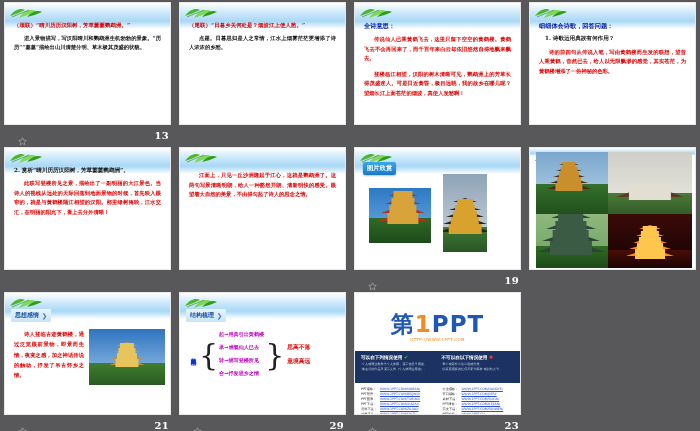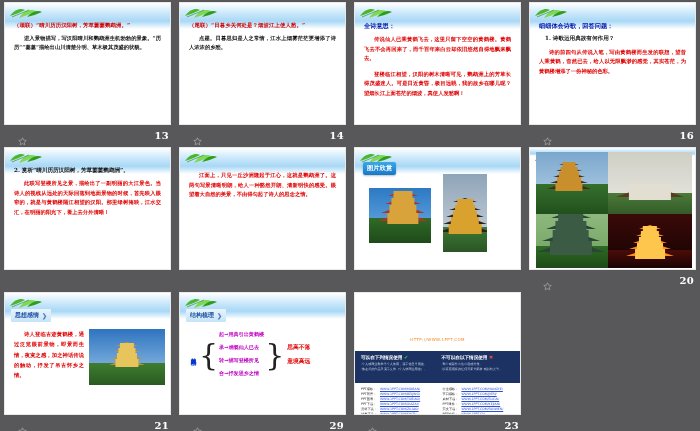--- a/index.html
+++ b/index.html
@@ -174,27 +174,20 @@
     <path d="M1 9 C6 2,12 1,16 3 C12 5,8 7,1 9 Z" fill="#4ab82e"></path>
     <path d="M10 11 C15 3,22 2,27 4 C21 7,16 9,10 11 Z" fill="#7ed957"></path>
     <path d="M18 10 C23 4,29 3,33 5 C28 7,23 9,18 10 Z" fill="#2e9e18"></path>
     <path d="M3 10 L20 3" stroke="#2e7d12" stroke-width=".6" fill="none"></path>
   </svg></span>
         <div class="txtwrap" style="top:18px;">
           <div class="hdr-red">（尾联）“日暮乡关何处是？烟波江上使人愁。”</div>
           <div class="body-black" style="margin-top:5px;">点题。日暮思归是人之常情，江水上烟雾茫茫更增添了诗人浓浓的乡愁。</div>
         </div>
       </div>
-    <div class="cellfoot">
-        <span class="starico">
-  <svg viewBox="0 0 12 12" width="9" height="9">
-            <path d="M6 1l1.5 3.2 3.5.4-2.6 2.4.7 3.4L6 8.8 2.9 10.4l.7-3.4L1 4.6l3.5-.4z" fill="none" stroke="#d9d9d9" stroke-width="1.1"></path>
-          </svg></span>
-        <span class="slideno">14</span>
-      </div>
   </div>
   <div class="cell">
     <div class="slide">
         <div class="skyband"></div>
         <span class="leaf">
   <svg viewBox="0 0 34 13" width="34" height="13">
     <path d="M1 9 C6 2,12 1,16 3 C12 5,8 7,1 9 Z" fill="#4ab82e"></path>
     <path d="M10 11 C15 3,22 2,27 4 C21 7,16 9,10 11 Z" fill="#7ed957"></path>
     <path d="M18 10 C23 4,29 3,33 5 C28 7,23 9,18 10 Z" fill="#2e9e18"></path>
     <path d="M3 10 L20 3" stroke="#2e7d12" stroke-width=".6" fill="none"></path>
@@ -214,27 +207,20 @@
     <path d="M1 9 C6 2,12 1,16 3 C12 5,8 7,1 9 Z" fill="#4ab82e"></path>
     <path d="M10 11 C15 3,22 2,27 4 C21 7,16 9,10 11 Z" fill="#7ed957"></path>
     <path d="M18 10 C23 4,29 3,33 5 C28 7,23 9,18 10 Z" fill="#2e9e18"></path>
     <path d="M3 10 L20 3" stroke="#2e7d12" stroke-width=".6" fill="none"></path>
   </svg></span>
         <div class="txtwrap" style="top:18px;">
           <div class="hdr-blue">细细体会诗歌，回答问题：</div>
           <div class="hdr-black" style="margin-top:4px;padding-left:6px;">1. 诗歌运用典故有何作用？</div>
           <div class="body-red" style="margin-top:5px;">诗的前四句从传说入笔，写由黄鹤楼而生发的联想，望昔人乘黄鹤，杳然已去，给人以无限飘渺的感觉，其实苍茫，为黄鹤楼增添了一份神秘的色彩。</div>
         </div>
-      </div>
-    <div class="cellfoot">
-        <span class="starico">
-  <svg viewBox="0 0 12 12" width="9" height="9">
-            <path d="M6 1l1.5 3.2 3.5.4-2.6 2.4.7 3.4L6 8.8 2.9 10.4l.7-3.4L1 4.6l3.5-.4z" fill="none" stroke="#d9d9d9" stroke-width="1.1"></path>
-          </svg></span>
-        <span class="slideno">16</span>
       </div>
   </div>
   <div class="cell">
     <div class="slide">
         <div class="skyband"></div>
         <span class="leaf">
   <svg viewBox="0 0 34 13" width="34" height="13">
     <path d="M1 9 C6 2,12 1,16 3 C12 5,8 7,1 9 Z" fill="#4ab82e"></path>
     <path d="M10 11 C15 3,22 2,27 4 C21 7,16 9,10 11 Z" fill="#7ed957"></path>
     <path d="M18 10 C23 4,29 3,33 5 C28 7,23 9,18 10 Z" fill="#2e9e18"></path>
@@ -298,20 +284,27 @@
             <div style="position:absolute;left:50%;transform:translateX(-50%);bottom:10.129032258064516%;width:28.3968px;height:10.8576px;background:#d9a12e;"></div>
             <div class="pag-roof" style="bottom:32.25806451612903%;border-left-width:19.535999999999998px;border-right-width:19.535999999999998px;border-bottom-width:7.103999999999999px;border-bottom-color:#2f2318;"></div>
             <div style="position:absolute;left:50%;transform:translateX(-50%);bottom:26.258064516129032%;width:24.153599999999997px;height:9.235199999999999px;background:#d9a12e;"></div>
             <div class="pag-roof" style="bottom:48.38709677419355%;border-left-width:16.104000000000003px;border-right-width:16.104000000000003px;border-bottom-width:5.856000000000001px;border-bottom-color:#2f2318;"></div>
             <div style="position:absolute;left:50%;transform:translateX(-50%);bottom:42.38709677419355%;width:19.910400000000003px;height:7.612800000000001px;background:#d9a12e;"></div>
             <div class="pag-roof" style="bottom:64.51612903225806%;border-left-width:12.672px;border-right-width:12.672px;border-bottom-width:4.608px;border-bottom-color:#2f2318;"></div>
             <div style="position:absolute;left:50%;transform:translateX(-50%);bottom:58.516129032258064%;width:15.667200000000001px;height:5.9904px;background:#d9a12e;"></div>
           </div>
   </div>
       </div>
+    <div class="cellfoot">
+        <span class="starico">
+  <svg viewBox="0 0 12 12" width="9" height="9">
+            <path d="M6 1l1.5 3.2 3.5.4-2.6 2.4.7 3.4L6 8.8 2.9 10.4l.7-3.4L1 4.6l3.5-.4z" fill="none" stroke="#d9d9d9" stroke-width="1.1"></path>
+          </svg></span>
+        <span class="slideno">19</span>
+      </div>
   </div>
   <div class="cell">
     <div class="slide">
         <span class="leaf">
   <svg viewBox="0 0 34 13" width="34" height="13">
     <path d="M1 9 C6 2,12 1,16 3 C12 5,8 7,1 9 Z" fill="#4ab82e"></path>
     <path d="M10 11 C15 3,22 2,27 4 C21 7,16 9,10 11 Z" fill="#7ed957"></path>
     <path d="M18 10 C23 4,29 3,33 5 C28 7,23 9,18 10 Z" fill="#2e9e18"></path>
     <path d="M3 10 L20 3" stroke="#2e7d12" stroke-width=".6" fill="none"></path>
   </svg></span>
@@ -371,27 +364,20 @@
             <div style="position:absolute;left:50%;transform:translateX(-50%);bottom:10.129032258064516%;width:26.030400000000004px;height:9.9528px;background:#ffc64d;"></div>
             <div class="pag-roof" style="bottom:32.25806451612903%;border-left-width:17.908px;border-right-width:17.908px;border-bottom-width:6.5120000000000005px;border-bottom-color:#ff8a1f;"></div>
             <div style="position:absolute;left:50%;transform:translateX(-50%);bottom:26.258064516129032%;width:22.140800000000002px;height:8.4656px;background:#ffc64d;"></div>
             <div class="pag-roof" style="bottom:48.38709677419355%;border-left-width:14.762px;border-right-width:14.762px;border-bottom-width:5.368px;border-bottom-color:#ff8a1f;"></div>
             <div style="position:absolute;left:50%;transform:translateX(-50%);bottom:42.38709677419355%;width:18.2512px;height:6.978400000000001px;background:#ffc64d;"></div>
             <div class="pag-roof" style="bottom:64.51612903225806%;border-left-width:11.616px;border-right-width:11.616px;border-bottom-width:4.223999999999999px;border-bottom-color:#ff8a1f;"></div>
             <div style="position:absolute;left:50%;transform:translateX(-50%);bottom:58.516129032258064%;width:14.3616px;height:5.491199999999999px;background:#ffc64d;"></div>
           </div>
   </div>
       </div>
-    <div class="cellfoot">
-        <span class="starico">
-  <svg viewBox="0 0 12 12" width="9" height="9">
-            <path d="M6 1l1.5 3.2 3.5.4-2.6 2.4.7 3.4L6 8.8 2.9 10.4l.7-3.4L1 4.6l3.5-.4z" fill="none" stroke="#d9d9d9" stroke-width="1.1"></path>
-          </svg></span>
-        <span class="slideno">20</span>
-      </div>
   </div>
   <div class="cell">
     <div class="slide">
         <div class="skyband"></div>
         <span class="leaf">
   <svg viewBox="0 0 34 13" width="34" height="13">
     <path d="M1 9 C6 2,12 1,16 3 C12 5,8 7,1 9 Z" fill="#4ab82e"></path>
     <path d="M10 11 C15 3,22 2,27 4 C21 7,16 9,10 11 Z" fill="#7ed957"></path>
     <path d="M18 10 C23 4,29 3,33 5 C28 7,23 9,18 10 Z" fill="#2e9e18"></path>
     <path d="M3 10 L20 3" stroke="#2e7d12" stroke-width=".6" fill="none"></path>
@@ -458,20 +444,23 @@
         <span class="starico">
   <svg viewBox="0 0 12 12" width="9" height="9">
             <path d="M6 1l1.5 3.2 3.5.4-2.6 2.4.7 3.4L6 8.8 2.9 10.4l.7-3.4L1 4.6l3.5-.4z" fill="none" stroke="#d9d9d9" stroke-width="1.1"></path>
           </svg></span>
         <span class="slideno">29</span>
       </div>
   </div>
   <div class="cell">
     <div class="slide">
         <div style="position:absolute;inset:0;background:#fff;"></div>
+      <div class="ppt-logo">
+        <span>第</span><span class="one">1</span><span>PPT</span>
+      </div>
       <div class="ppt-url">HTTP://WWW.1PPT.COM</div>
       <div class="ppt-band">
         <div class="ppt-col">
           <h4><span>可以在下列情况使用</span> <span class="chk">✔</span></h4>
           <p>·个人或商业教学等个人使用，演示信息等用途。</p>
           <p>·修改后的作品及演示文件（个人非商业用途）。</p>
         </div>
         <div class="ppt-col">
           <h4><span>不可以在以下情况使用</span> <span class="xmk">✖</span></h4>
           <p>·整个或部分出售出租或分发。</p>

